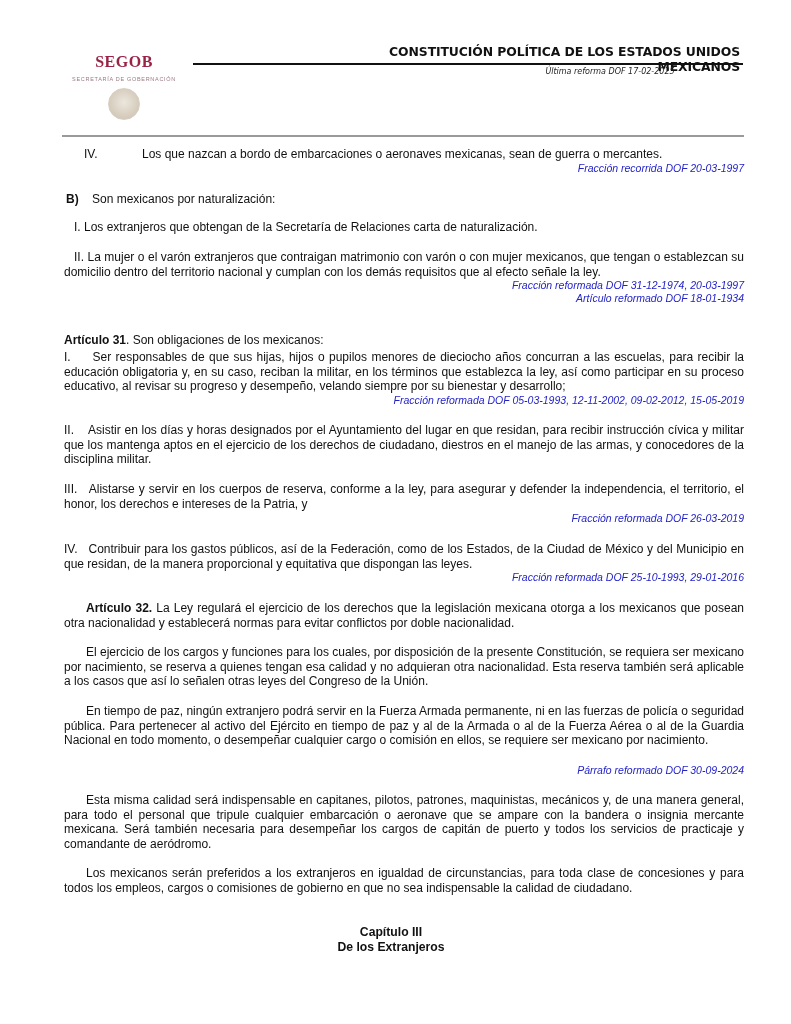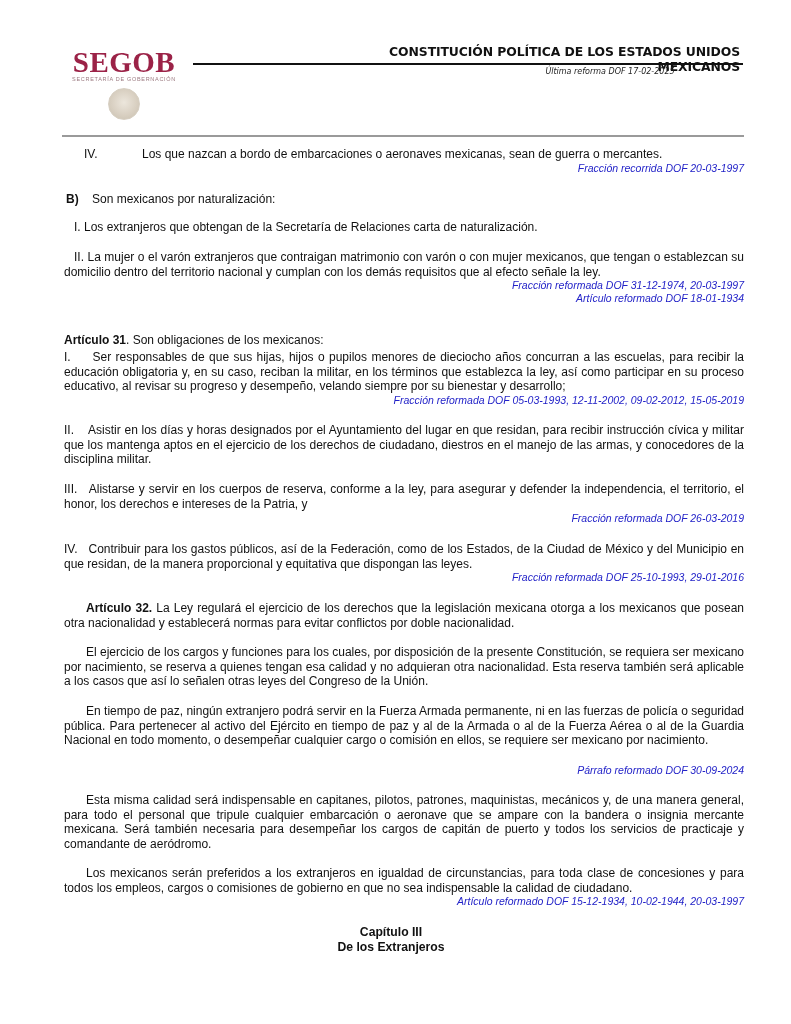--- a/index.html
+++ b/index.html
@@ -1,21 +1,21 @@
 <!DOCTYPE html>
 <html><head>
   <meta charset="utf-8">
   <style>
     html, body { margin: 0; padding: 0; background: #ffffff; }
     body { width: 791px; height: 1024px; position: relative; overflow: hidden; font-family: "Liberation Sans", sans-serif; color: #111; }
     .page { position: absolute; left: 0; top: 0; width: 791px; height: 1024px; }
 
     
     .logo { position: absolute; left: 68px; top: 50px; width: 112px; text-align: center; }
-    .logo-word { font-family: "Liberation Serif", serif; font-weight: bold; font-size: 29px; letter-spacing: 0.5px; color: #9b2247; line-height: 24px; }
+    .logo-word { font-family: "Liberation Serif", serif; font-weight: bold; font-size: 16px; letter-spacing: 0.5px; color: #9b2247; line-height: 24px; }
     .logo-sub { font-size: 5.5px; letter-spacing: 0.7px; color: #9b7a80; margin-top: 2px; white-space: nowrap; }
     .seal { width: 30px; height: 30px; border-radius: 50%; margin: 6px auto 0; background: radial-gradient(circle at 50% 45%, #ece6dc 0%, #d9d0c2 55%, #c8bfae 100%); border: 1px solid #d7cfc2; }
 
     .doc-title { position: absolute; left: 360px; top: 44px; width: 380px; text-align: right; font-family: "DejaVu Sans", sans-serif; font-weight: bold; font-size: 12.4px; letter-spacing: -0.1px; color: #111; }
     .title-rule { position: absolute; left: 193px; top: 63px; width: 550px; height: 2px; background: #111; }
     .last-reform { position: absolute; left: 480px; top: 67px; width: 260px; text-align: center; font-family: "DejaVu Sans", sans-serif; font-style: italic; font-size: 8px; color: #222; }
     .unit { position: absolute; left: 202px; top: 76px; font-family: "DejaVu Sans", sans-serif; font-size: 9.2px; line-height: 12.5px; color: #222; }
     .header-rule { position: absolute; left: 62px; top: 135px; width: 682px; height: 2px; background: #9a9a9a; }
 
     
@@ -77,18 +77,17 @@
   </div>
 
   <div class="t full" style="top:645px; text-indent:22px;">El ejercicio de los cargos y funciones para los cuales, por disposición de la presente Constitución, se requiera ser mexicano por nacimiento, se reserva a quienes tengan esa calidad y no adquieran otra nacionalidad. Esta reserva también será aplicable a los casos que así lo señalen otras leyes del Congreso de la Unión.</div>
 
   <div class="t full" style="top:704px; text-indent:22px;">En tiempo de paz, ningún extranjero podrá servir en la Fuerza Armada permanente, ni en las fuerzas de policía o seguridad pública. Para pertenecer al activo del Ejército en tiempo de paz y al de la Armada o al de la Fuerza Aérea o al de la Guardia Nacional en todo momento, o desempeñar cualquier cargo o comisión en ellos, se requiere ser mexicano por nacimiento.</div>
   <div class="note" style="top:764px;">Párrafo reformado DOF 30-09-2024</div>
 
   <div class="t full" style="top:793px; text-indent:22px;">Esta misma calidad será indispensable en capitanes, pilotos, patrones, maquinistas, mecánicos y, de una manera general, para todo el personal que tripule cualquier embarcación o aeronave que se ampare con la bandera o insignia mercante mexicana. Será también necesaria para desempeñar los cargos de capitán de puerto y todos los servicios de practicaje y comandante de aeródromo.</div>
 
   <div class="t full" style="top:866px; text-indent:22px;">Los mexicanos serán preferidos a los extranjeros en igualdad de circunstancias, para toda clase de concesiones y para todos los empleos, cargos o comisiones de gobierno en que no sea indispensable la calidad de ciudadano.</div>
-  <div class="note" style="top:895px;">Artículo reformado DOF 15-12-1934, 10-02-1944, 20-03-1997</div>
 
   <div class="chapter" style="top:925px;">Capítulo III</div>
   <div class="chapter" style="top:940px;text-align:center;">De los Extranjeros</div>
 
 </div>
 
 </body></html>

